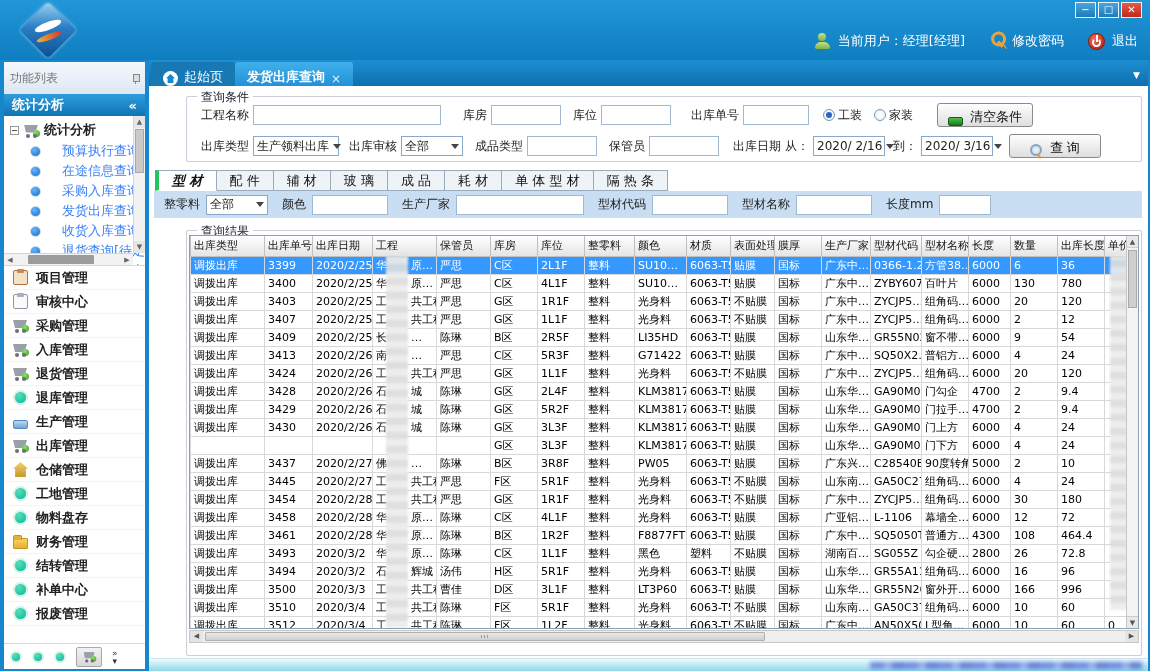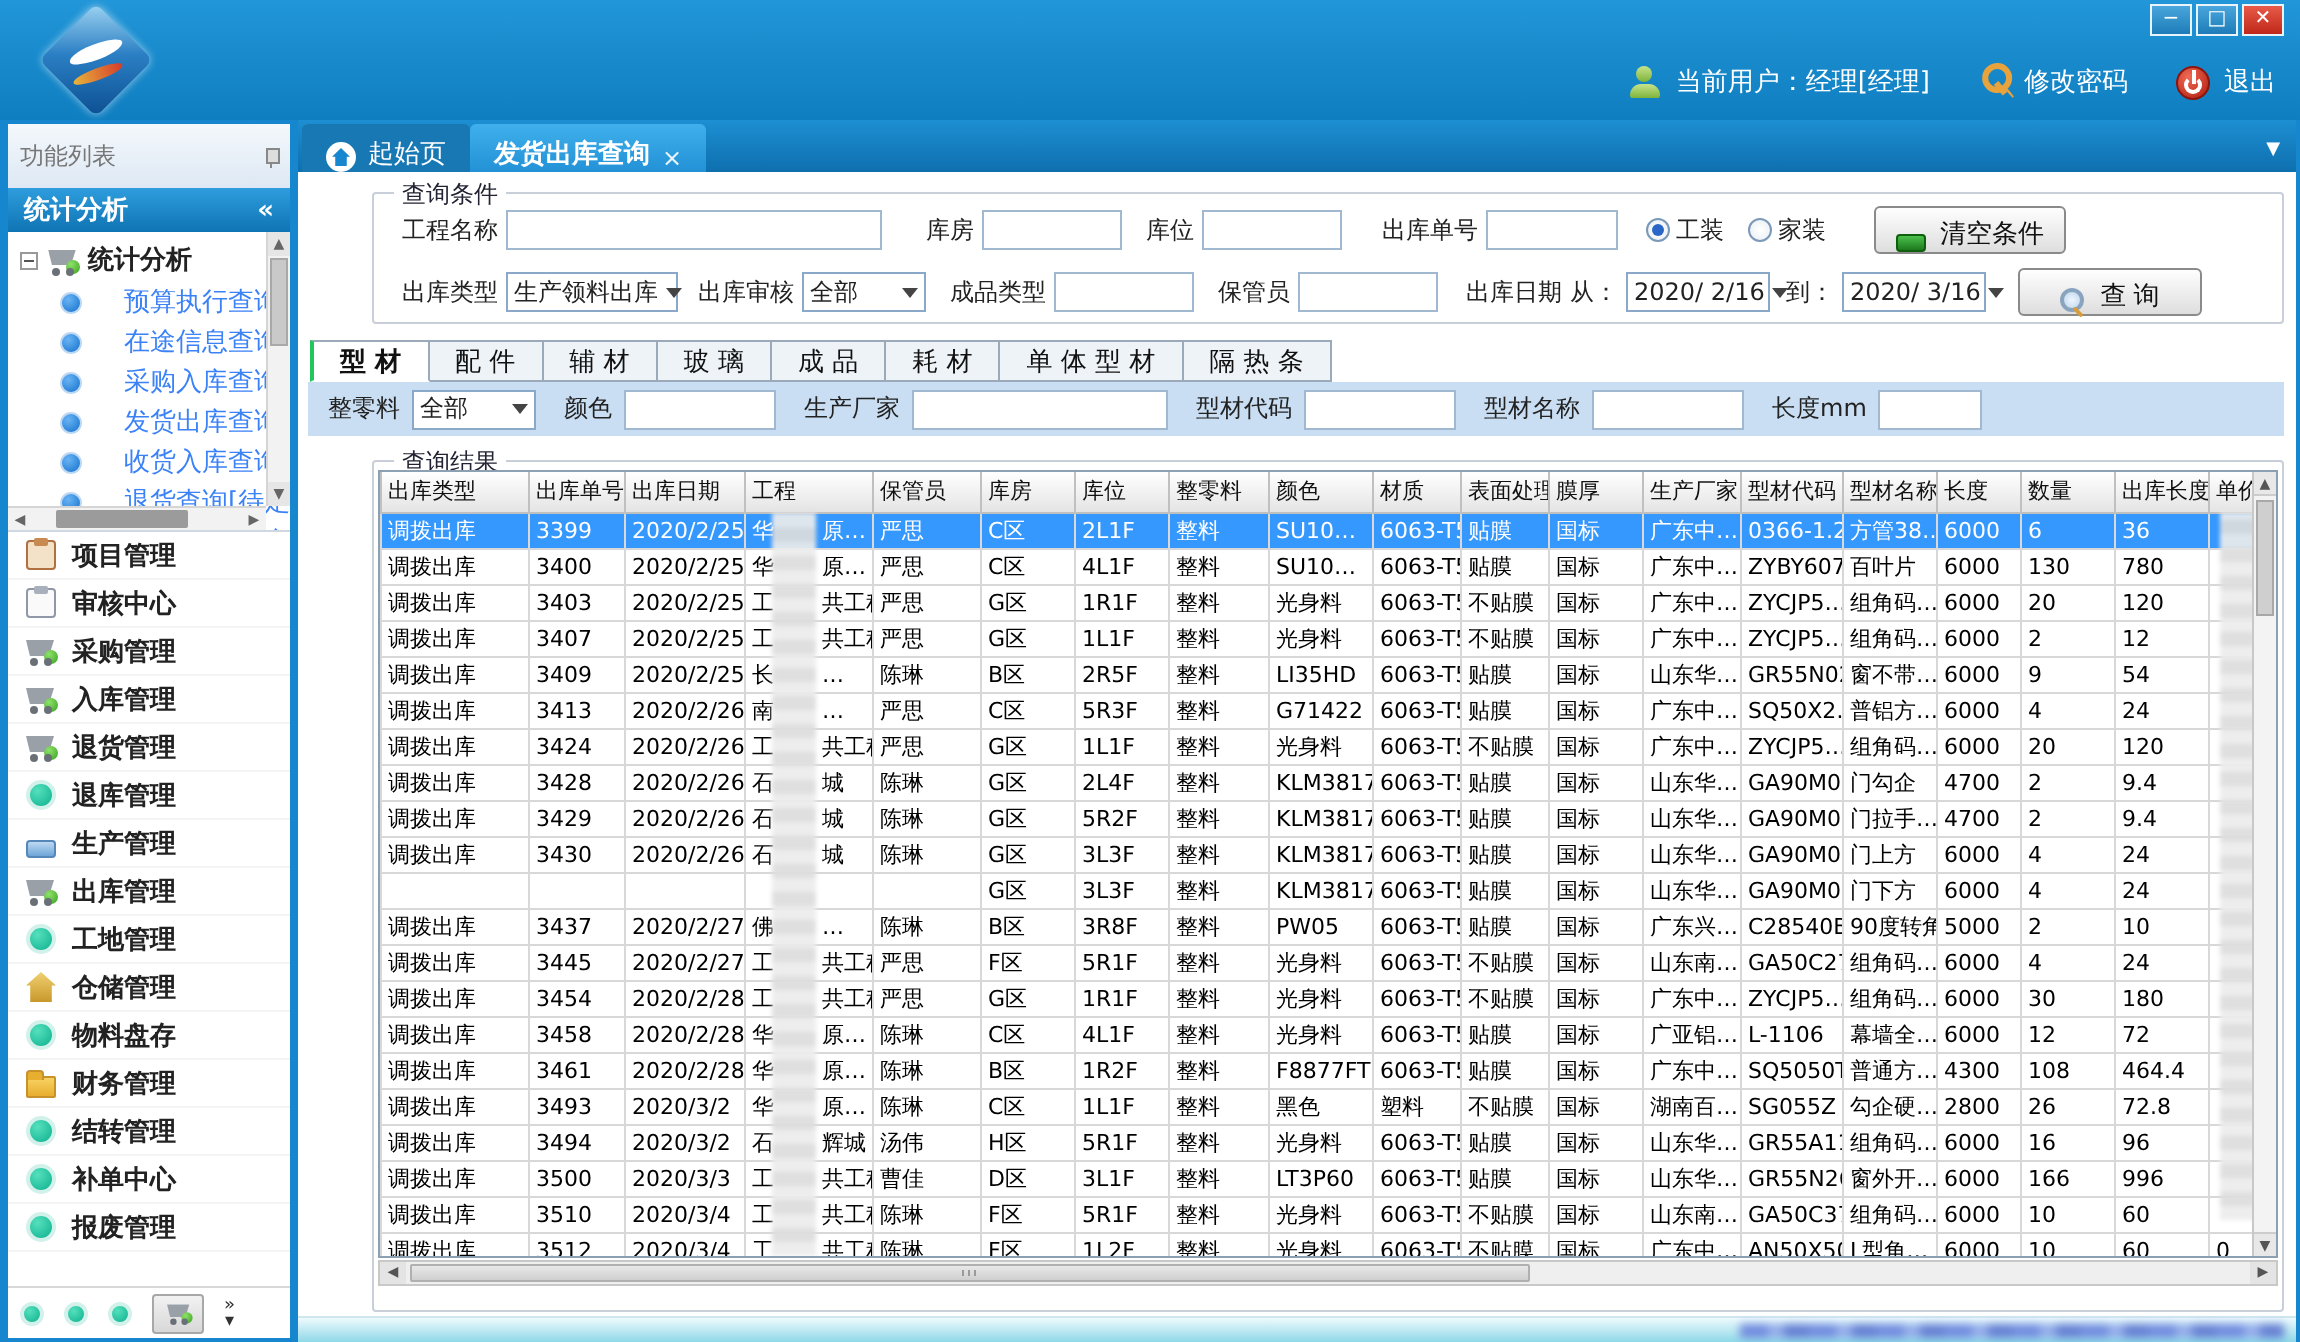--- a/index.html
+++ b/index.html
@@ -100,21 +100,21 @@
   .radio{width:12px;height:12px;border-radius:50%;border:1px solid #7a98b8;background:radial-gradient(#fff,#e8eef4);position:relative;display:inline-block;margin-right:3px;cursor:pointer;flex:none;}
   .radio.checked::after{content:'';position:absolute;inset:2px;background:#2a66c8;border-radius:50%;}
   .btn{height:24px;border:1px solid #8a8a8a;border-radius:3px;background:linear-gradient(#fefefe,#dedede);display:flex;align-items:flex-end;gap:7px;padding:0 10px;font-size:13px;color:#111;cursor:pointer;}
   .ic-clear{width:15px;height:9px;border-radius:2px;background:linear-gradient(#4cc04c,#1d7a1d);border:1px solid #0f5f0f;display:inline-block;}
   .ic-mag{width:13px;height:13px;position:relative;display:inline-block;}
   .ic-mag::before{content:'';position:absolute;top:0;left:0;width:8px;height:8px;border:2px solid #8aa4c0;border-radius:50%;background:radial-gradient(#eef6ff,#bcd4ea);}
   .ic-mag::after{content:'';position:absolute;bottom:0;right:1px;width:6px;height:2px;background:#d89c3c;transform:rotate(45deg);border-radius:1px;}
 
   .mat-tabs{display:flex;margin-top:8px;flex:none;padding-left:1px;}
   .mtab{height:21px;padding:0 13px;border:1px solid #9aaabb;border-left:none;display:flex;align-items:center;font-size:13px;color:#111;background:#eef3f8;cursor:pointer;white-space:nowrap;}
-  .mtab:first-child{border-left:2px solid #22c55e;}
+  .mtab:first-child{border-left:4px solid #22c55e;font-style:italic;}
   .mtab.active{background:#fff;font-weight:bold;border-bottom-color:#fff;}
   .filter-band{height:27px;background:#c9def2;display:flex;align-items:center;gap:6px;padding-left:10px;font-size:12px;color:#222;flex:none;}
   .filter-band label{margin-left:8px;white-space:nowrap;}
 
   .rbox{flex:1;margin-top:12px;margin-bottom:2px;padding:4px 2px 2px 2px;min-height:0;display:flex;flex-direction:column;}
   .grid-wrap{position:relative;height:394px;border:1px solid #8ca0b3;overflow:hidden;background:#fff;flex:none;}
   table.grid{border-collapse:collapse;table-layout:fixed;width:994px;font-size:11px;}
   table.grid th{height:20px;background:linear-gradient(#ffffff,#e4e4e4);border:1px solid #c0c0c0;border-top:none;font-weight:normal;color:#111;padding:0 3px;text-align:left;white-space:nowrap;overflow:hidden;cursor:pointer;}
   table.grid td{height:18px;border:1px solid #d8d8d8;padding:0 3px;white-space:nowrap;overflow:hidden;color:#000;cursor:default;}
   table.grid tr.sel td{background:#3598fe;color:#fff;}
@@ -260,26 +260,26 @@
             <span class="gi gi-machine"></span>
             <span>生产管理</span>
           </div>
           <div class="group-item">
             <span class="gi gi-cart-green">
               <i class="dot"></i>
             </span>
             <span>出库管理</span>
           </div>
           <div class="group-item">
+            <span class="gi gi-home"></span>
+            <span>仓储管理</span>
+          </div>
+          <div class="group-item">
             <span class="gi gi-circle"></span>
             <span>工地管理</span>
-          </div>
-          <div class="group-item">
-            <span class="gi gi-home"></span>
-            <span>仓储管理</span>
           </div>
           <div class="group-item">
             <span class="gi gi-circle"></span>
             <span>物料盘存</span>
           </div>
           <div class="group-item">
             <span class="gi gi-folder"></span>
             <span>财务管理</span>
           </div>
           <div class="group-item">

